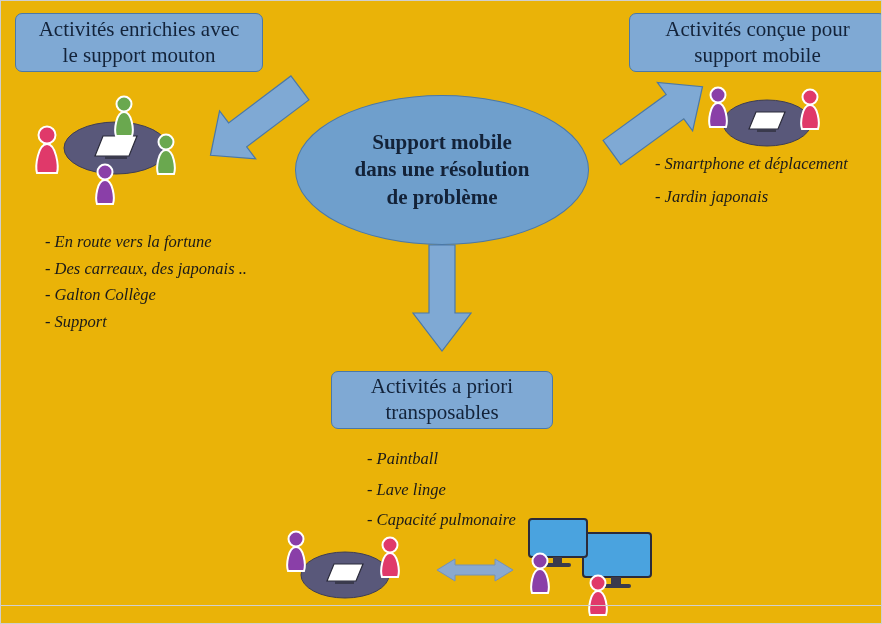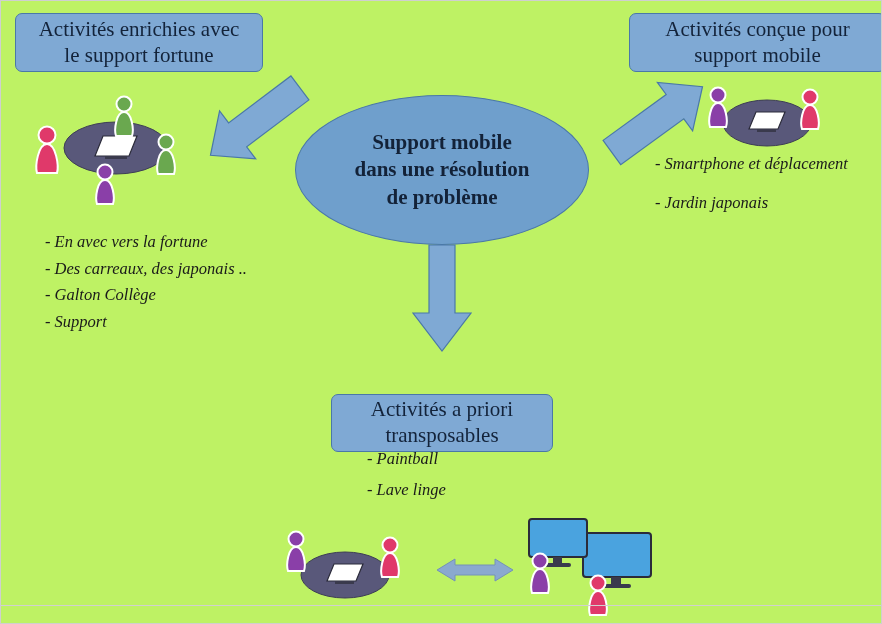--- a/index.html
+++ b/index.html
@@ -7,21 +7,21 @@
     padding: 0;
     background: #ffffff;
   }
   body {
     font-family: "Liberation Serif", serif;
   }
   #canvas {
     position: relative;
     width: 882px;
     height: 624px;
-    background: #bef264;
+    background: #eab308;
     border: 1px solid #cfcfcf;
     box-sizing: border-box;
     overflow: hidden;
   }
   .box {
     position: absolute;
     background: #7fa9d4;
     border: 1px solid #4a78a8;
     border-radius: 7px;
     color: #13233a;
@@ -94,32 +94,32 @@
     </g>
   </svg>
 
   <svg class="arrow-svg" style="left:408px; top:240px; width:66px; height:115px;" viewBox="0 0 66 115">
     <path d="M 20 4 L 46 4 L 46 72 L 62 72 L 33 110 L 4 72 L 20 72 Z" fill="#7fa9d4" stroke="#4a78a8" stroke-width="1.2"></path>
   </svg>
 
   <div class="box" style="left:14px; top:12px; width:248px; height:59px;">
     <div>
       <div>Activités enrichies avec</div>
-      <div>le support fortune</div>
+      <div>le support mouton</div>
     </div>
   </div>
 
   <div class="box" style="left:628px; top:12px; width:257px; height:59px;">
     <div>
       <div>Activités conçue pour</div>
       <div>support mobile</div>
     </div>
   </div>
 
-  <div class="box" style="left:330px; top:370px; width:222px; height:58px;margin-top:23px;">
+  <div class="box" style="left:330px; top:370px; width:222px; height:58px;">
     <div>
       <div>Activités a priori</div>
       <div>transposables</div>
     </div>
   </div>
 
   <div class="ellipse" style="left:294px; top:94px; width:292px; height:148px;">
     <div>
       <div>Support mobile</div>
       <div>dans une résolution</div>
@@ -165,34 +165,35 @@
       <circle cx="9" cy="8" r="7.5" fill="#8a3fa8" stroke="#ffffff" stroke-width="2"></circle>
       <path d="M 9 16 C 1 16 -1 34 1 40 L 17 40 C 19 34 17 16 9 16 Z" fill="#8a3fa8" stroke="#ffffff" stroke-width="2"></path>
     </g>
     <g transform="translate(106,8)">
       <circle cx="9" cy="8" r="7.5" fill="#e0396a" stroke="#ffffff" stroke-width="2"></circle>
       <path d="M 9 16 C 1 16 -1 34 1 40 L 17 40 C 19 34 17 16 9 16 Z" fill="#e0396a" stroke="#ffffff" stroke-width="2"></path>
     </g>
   </svg>
 
   <div class="list" style="left:44px; top:228px;">
-    <div>- En avec vers la fortune</div>
+    <div>- En route vers la fortune</div>
     <div>- Des carreaux, des japonais ..</div>
     <div>- Galton Collège</div>
     <div>- Support</div>
   </div>
 
   <div class="list" style="left:654px; top:150px;">
-    <div style="margin-bottom:12px;">- Smartphone et déplacement</div>
+    <div style="margin-bottom:6px;">- Smartphone et déplacement</div>
     <div>- Jardin japonais</div>
   </div>
 
   <div class="list" style="left:366px; top:443px; line-height:1.85;font-family:Liberation Serif, serif;">
     <div>- Paintball</div>
     <div>- Lave linge</div>
+    <div>- Capacité pulmonaire</div>
   </div>
 
   <svg class="fig" style="left:272px; top:522px; width:145px; height:90px;" viewBox="0 0 145 90">
     <ellipse cx="72" cy="52" rx="44" ry="23" fill="#59587a" stroke="#3d3d55" stroke-width="1"></ellipse>
     <g transform="translate(52,36)">
       <polygon points="2,22 9,5 38,5 31,22" fill="#ffffff" stroke="#2b2b3a" stroke-width="1.2"></polygon>
       <rect x="10" y="22" width="19" height="3" fill="#3a3a4d"></rect>
     </g>
     <g transform="translate(14,8)">
       <circle cx="9" cy="8" r="7.5" fill="#8a3fa8" stroke="#ffffff" stroke-width="2"></circle>

